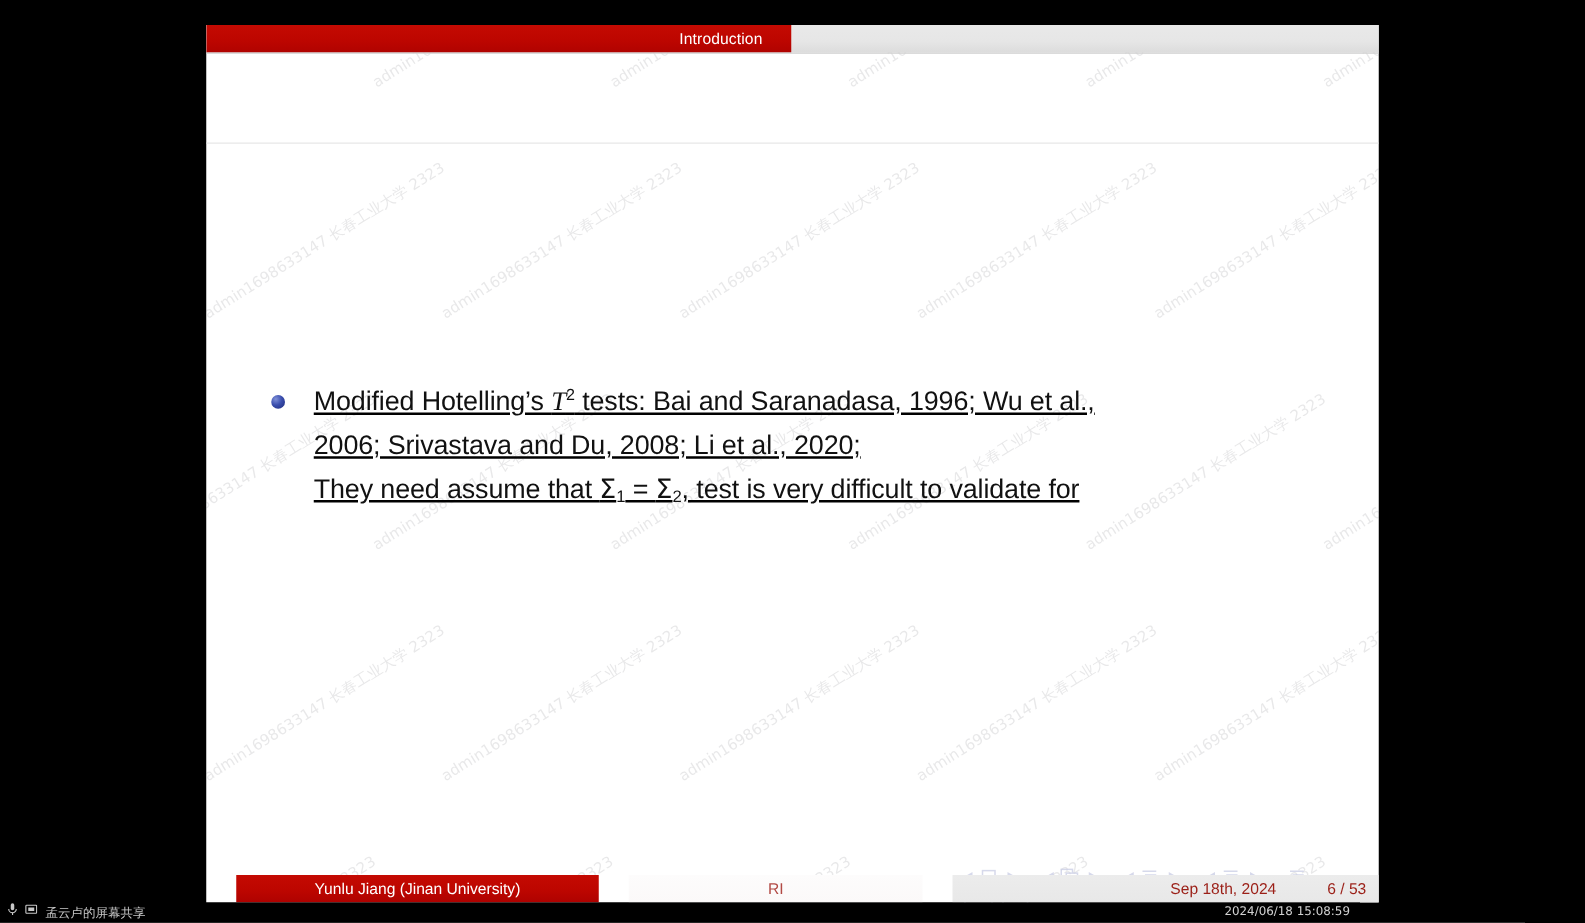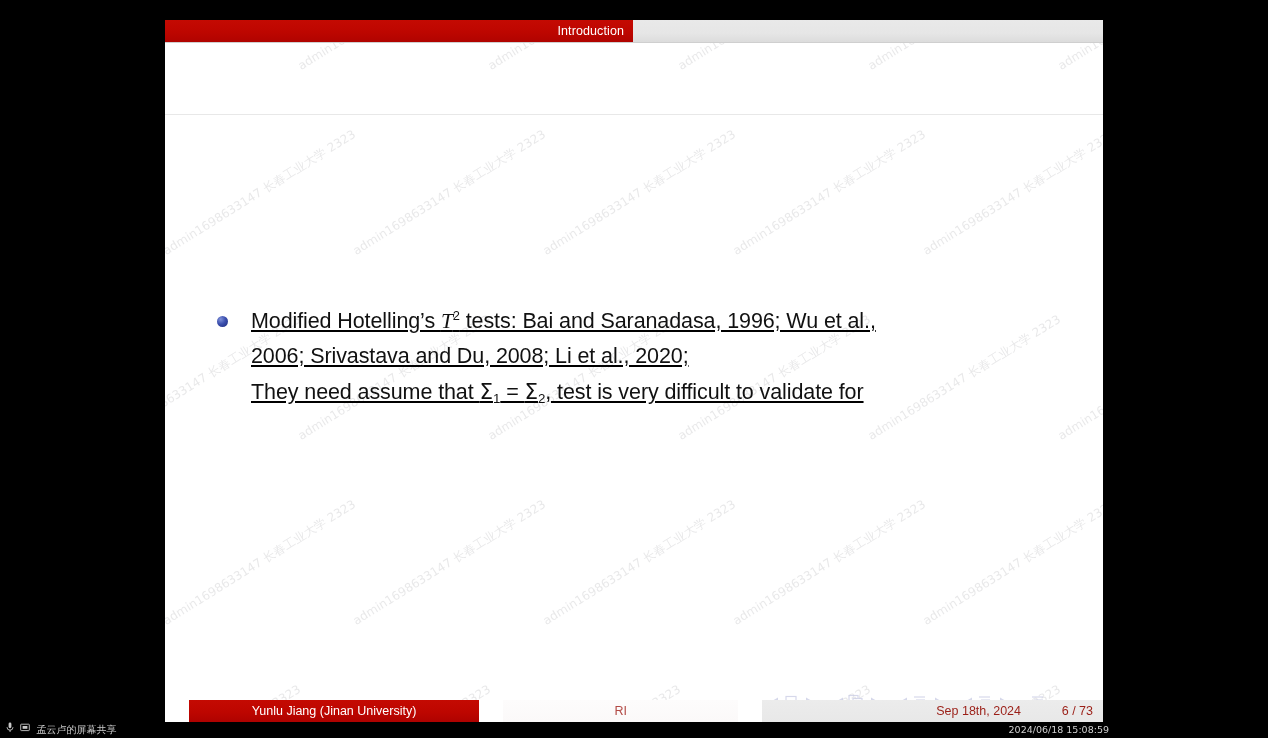--- a/index.html
+++ b/index.html
@@ -41,21 +41,21 @@
   .head-tab {
     position: absolute;
     left: 0; top: 0;
     width: 468px;
     height: 22px;
     background: linear-gradient(to bottom, #c40a02 0%, #bd0600 55%, #b00300 100%);
     color: #ffffff;
     font-size: 12.5px;
     line-height: 22px;
     text-align: right;
-    padding-right: 9px;
+    padding-right: 23px;
     box-sizing: border-box;
     letter-spacing: 0.1px;
   }
   .head-bar-sep {
     position: absolute;
     left: 0; top: 22px;
     width: 938px; height: 1px;
     background: #cfcfcf;
   }
 
@@ -193,21 +193,20 @@
   }
 
   
   .taskbar {
     position: absolute;
     left: 0;
     bottom: 0;
     width: 1088px;
     height: 16px;
     background: #000000;
-    padding-left: 29px;
   }
   .tb-left {
     position: absolute;
     left: 6px;
     top: 0;
     height: 16px;
     line-height: 16px;
     color: #c8c8c8;
     font-size: 10px;
     white-space: nowrap;
@@ -346,21 +345,21 @@
           <path d="M44 5 l0.5 -3.3 M44 5 l-3.2 -0.9"></path>
         </svg>
       </span>
     </div>
 
     <div class="footline">
       <div class="foot-seg foot-author">Yunlu Jiang   (Jinan University)</div>
       <div class="foot-seg foot-title">RI</div>
       <div class="foot-seg foot-meta">
         <span class="foot-date">Sep 18th, 2024</span>
-        <span class="foot-page">6 / 73</span>
+        <span class="foot-page">6 / 53</span>
       </div>
     </div>
   </div>
 
   <div class="taskbar">
     <div class="tb-left">
       <span class="tb-icon">
         <svg width="8" height="11" viewBox="0 0 8 11" fill="#c8c8c8">
           <rect x="2.6" y="0.6" width="2.8" height="5.6" rx="1.4"></rect>
           <path d="M1 5.2 a3 3 0 0 0 6 0" fill="none" stroke="#c8c8c8" stroke-width="0.9"></path>

